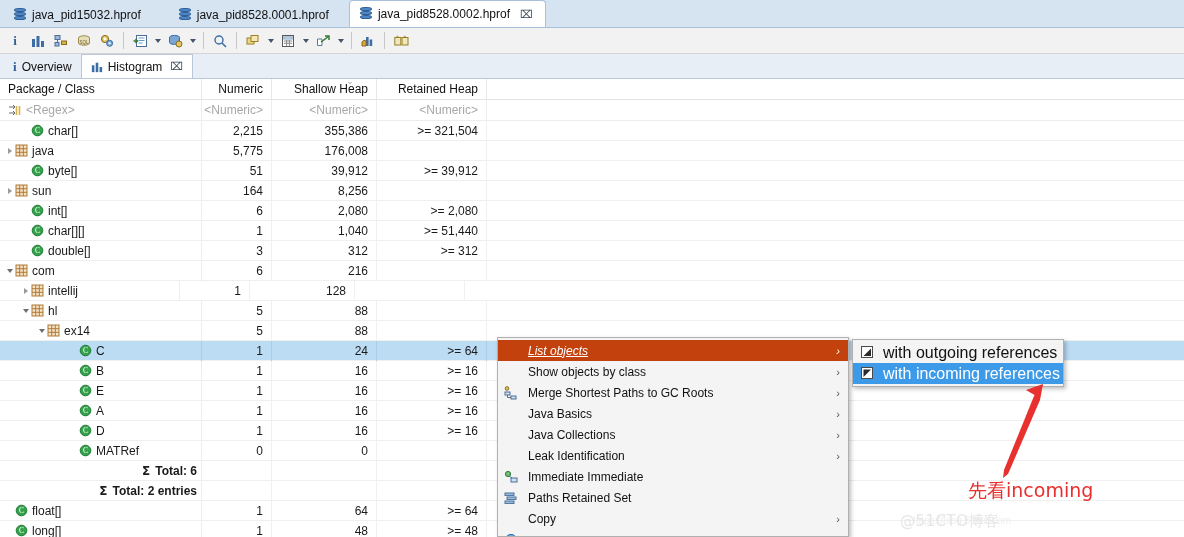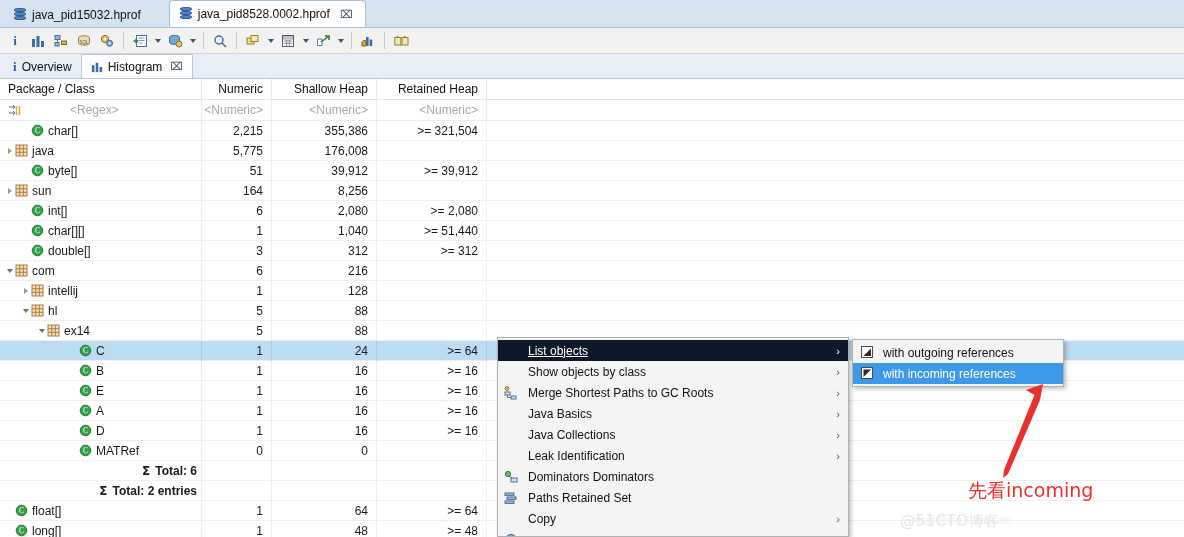--- a/index.html
+++ b/index.html
@@ -96,21 +96,21 @@
   }
   .hcell.num { justify-content:flex-end; }
   #sortmark {
     position:absolute; left:345px; top:-1px; width:10px; height:6px;
     color:#9aa6b3; font-size:9px; line-height:6px; text-align:center;
   }
 
   .frow { height:21px; display:flex; align-items:center; border-bottom:1px solid #ededed; }
   .fcell {
     font-size:12px; color:#a8a8a8; padding:0 8px; height:21px;
-    display:flex; align-items:center; border-right:1px solid #ededed;gap:44px;
+    display:flex; align-items:center; border-right:1px solid #ededed;
   }
   .fcell.num { justify-content:flex-end; }
   .regexicon { width:14px; height:13px; margin-right:4px; flex:none; }
 
   .drow {
     height:20px; display:flex; align-items:center;
     border-bottom:1px solid #efefef; position:relative;
   }
   .drow.sel { background:#bcdcf4; }
   .dcell {
@@ -147,36 +147,36 @@
     box-shadow:2px 2px 4px rgba(0,0,0,0.25);
     padding:2px 0 0 0;
     overflow:hidden;
     height:200px;
   }
   .mi {
     height:21px; display:flex; align-items:center; position:relative;
     padding-left:30px; padding-right:8px; font-size:12px; color:#111;
     cursor:default;
   }
-  .mi.sel { background:#0f172a; color:#ffffff; }
+  .mi.sel { background:#c2410c; color:#ffffff;font-style:italic; }
   .mi.sel .mlabel { text-decoration:underline; }
   .mi .micon { position:absolute; left:6px; top:4px; width:14px; height:14px; }
   .mi .marrow { position:absolute; right:8px; top:0; height:21px; display:flex; align-items:center; color:#555; font-size:11px; }
   .mi.sel .marrow { color:#ffffff; }
 
   
   #submenu {
     position:absolute; left:852px; top:339px; width:212px;
     background:#f4f4f4; border:1px solid #b0b0b0;
     box-shadow:2px 2px 4px rgba(0,0,0,0.25);
     padding:2px 0;
   }
   .smi {
     height:21px; display:flex; align-items:center; position:relative;
-    padding-left:30px; font-size:12px; color:#111; cursor:default;
+    padding-left:30px; font-size:16px; color:#111; cursor:default;
   }
   .smi.sel { background:#3d9ae8; color:#ffffff; }
   .smi .micon { position:absolute; left:7px; top:3px; width:14px; height:14px; }
 
   
   #arrow { position:absolute; left:940px; top:378px; width:120px; height:110px; pointer-events:none; }
   #annot {
     position:absolute; left:968px; top:478px;
     font-size:19px; color:#e8302e;
     font-family:"DejaVu Sans", sans-serif;
@@ -199,21 +199,29 @@
 
 <div id="tabstrip">
   <div class="etab inactive" style="margin-left:4px;">
     <span class="dbicon">
         <i></i>
         <i></i>
         <i></i>
       </span>
     <span>java_pid15032.hprof</span>
   </div>
-  <div class="etab active" style="margin-left:12px;">
+  <div class="etab inactive" style="margin-left:12px;">
+    <span class="dbicon">
+        <i></i>
+        <i></i>
+        <i></i>
+      </span>
+    <span>java_pid8528.0001.hprof</span>
+  </div>
+  <div class="etab active" style="margin-left:4px;">
     <span class="dbicon">
         <i></i>
         <i></i>
         <i></i>
       </span>
     <span>java_pid8528.0002.hprof</span>
     <span class="closex">⌧</span>
   </div>
 </div>
 
@@ -559,21 +567,21 @@
           <span>6</span>
         </div>
         <div class="dcell num" style="width:105px;">
           <span>216</span>
         </div>
         <div class="dcell num" style="width:110px;">
           <span></span>
         </div>
       </div>
       <div class="drow">
-        <div class="dcell nameC" style="width:202px;padding-left:20px;padding-right:4px;">
+        <div class="dcell nameC" style="width:180px;padding-left:20px;padding-right:4px;">
           <span class="twisty collapsed"></span>
           <span class="pkgicon">
             <svg width="13" height="13" viewBox="0 0 13 13" style="display:block">
               <rect x="1" y="1" width="11" height="11" fill="#f4e2c4" stroke="#b07a3a"></rect>
               <path d="M4.7 1 v11 M8.3 1 v11 M1 4.7 h11 M1 8.3 h11" stroke="#b07a3a" fill="none"></path>
             </svg>
           </span>
           <span>intellij</span>
         </div>
         <div class="dcell num" style="width:70px;">
@@ -859,21 +867,21 @@
     <div class="mi">
       <span class="mlabel">Leak Identification</span>
       <span class="marrow">›</span>
     </div>
     <div class="mi">
       <span class="micon"><svg width="14" height="14" viewBox="0 0 14 14">
           <circle cx="4" cy="4" r="2.6" fill="#6fbf7a" stroke="#2f7a3a"></circle>
           <rect x="7" y="8" width="6" height="4" fill="#cfe0f0" stroke="#4a6e97"></rect>
           <path d="M5 6 L8 8" stroke="#4a6e97" fill="none"></path>
         </svg></span>
-      <span class="mlabel">Dominators Dominators</span>
+      <span class="mlabel">Immediate Immediate</span>
     </div>
     <div class="mi">
       <span class="micon"><svg width="14" height="14" viewBox="0 0 14 14">
           <rect x="1" y="2" width="9" height="2.4" fill="#9fc4e4" stroke="#4a6e97"></rect>
           <rect x="3" y="6" width="9" height="2.4" fill="#9fc4e4" stroke="#4a6e97"></rect>
           <rect x="1" y="10" width="9" height="2.4" fill="#9fc4e4" stroke="#4a6e97"></rect>
         </svg></span>
       <span class="mlabel">Paths Retained Set</span>
     </div>
     <div class="mi">

